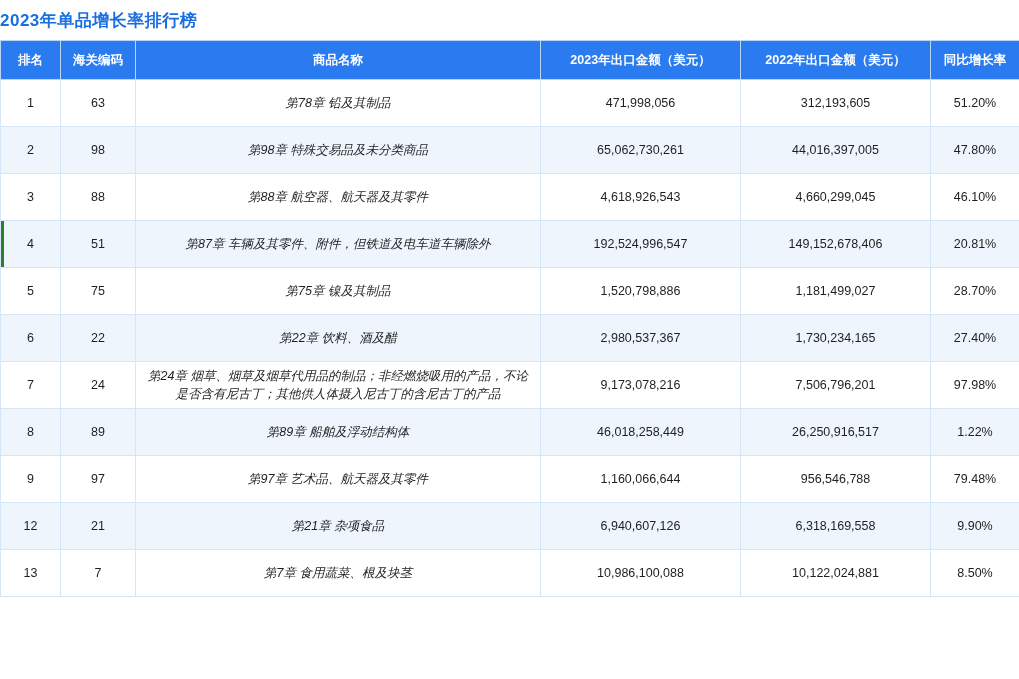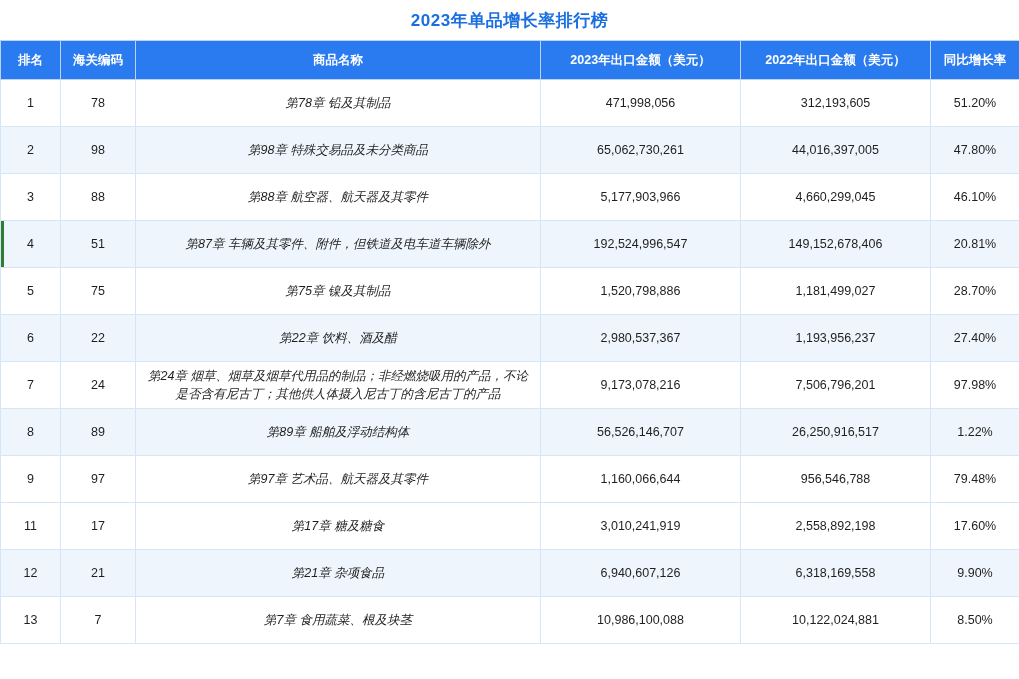--- a/index.html
+++ b/index.html
@@ -14,21 +14,20 @@
     color: #222222;
     overflow: hidden;
   }
   .page {
     width: 1019px;
     height: 679px;
     position: relative;
     box-sizing: border-box;
   }
   .title {
-    text-align: center;
     font-size: 17px;
     font-weight: bold;
     color: #1a6fe0;
     padding: 9px 0 8px 0;
     letter-spacing: 0.5px;
   }
   table.rank-table {
     border-collapse: collapse;
     width: 1019px;
     table-layout: fixed;
@@ -97,39 +96,39 @@
         <th>海关编码</th>
         <th>商品名称</th>
         <th>2023年出口金额（美元）</th>
         <th>2022年出口金额（美元）</th>
         <th>同比增长率</th>
       </tr>
     </thead>
     <tbody>
       <tr class="odd">
         <td>1</td>
-        <td>78</td>
+        <td>63</td>
         <td class="name-cell">第78章 铅及其制品</td>
         <td>471,998,056</td>
         <td>312,193,605</td>
         <td>51.20%</td>
       </tr>
       <tr class="even">
         <td>2</td>
         <td>98</td>
         <td class="name-cell">第98章 特殊交易品及未分类商品</td>
         <td>65,062,730,261</td>
         <td>44,016,397,005</td>
         <td>47.80%</td>
       </tr>
       <tr class="odd">
         <td>3</td>
         <td>88</td>
         <td class="name-cell">第88章 航空器、航天器及其零件</td>
-        <td>5,177,903,966</td>
+        <td>4,618,926,543</td>
         <td>4,660,299,045</td>
         <td>46.10%</td>
       </tr>
       <tr class="even selected">
         <td>4</td>
         <td>51</td>
         <td class="name-cell">第87章 车辆及其零件、附件，但铁道及电车道车辆除外</td>
         <td>192,524,996,547</td>
         <td>149,152,678,406</td>
         <td>20.81%</td>
@@ -140,54 +139,46 @@
         <td class="name-cell">第75章 镍及其制品</td>
         <td>1,520,798,886</td>
         <td>1,181,499,027</td>
         <td>28.70%</td>
       </tr>
       <tr class="even">
         <td>6</td>
         <td>22</td>
         <td class="name-cell">第22章 饮料、酒及醋</td>
         <td>2,980,537,367</td>
-        <td>1,193,956,237</td>
+        <td>1,730,234,165</td>
         <td>27.40%</td>
       </tr>
       <tr class="odd">
         <td>7</td>
         <td>24</td>
         <td class="name-cell">第24章 烟草、烟草及烟草代用品的制品；非经燃烧吸用的产品，不论是否含有尼古丁；其他供人体摄入尼古丁的含尼古丁的产品</td>
         <td>9,173,078,216</td>
         <td>7,506,796,201</td>
         <td>97.98%</td>
       </tr>
       <tr class="even">
         <td>8</td>
         <td>89</td>
         <td class="name-cell">第89章 船舶及浮动结构体</td>
-        <td>56,526,146,707</td>
+        <td>46,018,258,449</td>
         <td>26,250,916,517</td>
         <td>1.22%</td>
       </tr>
       <tr class="odd">
         <td>9</td>
         <td>97</td>
         <td class="name-cell">第97章 艺术品、航天器及其零件</td>
         <td>1,160,066,644</td>
         <td>956,546,788</td>
         <td>79.48%</td>
-      </tr>
-      <tr class="odd">
-        <td>11</td>
-        <td>17</td>
-        <td class="name-cell">第17章 糖及糖食</td>
-        <td>3,010,241,919</td>
-        <td>2,558,892,198</td>
-        <td>17.60%</td>
       </tr>
       <tr class="even">
         <td>12</td>
         <td>21</td>
         <td class="name-cell">第21章 杂项食品</td>
         <td>6,940,607,126</td>
         <td>6,318,169,558</td>
         <td>9.90%</td>
       </tr>
       <tr class="odd">

